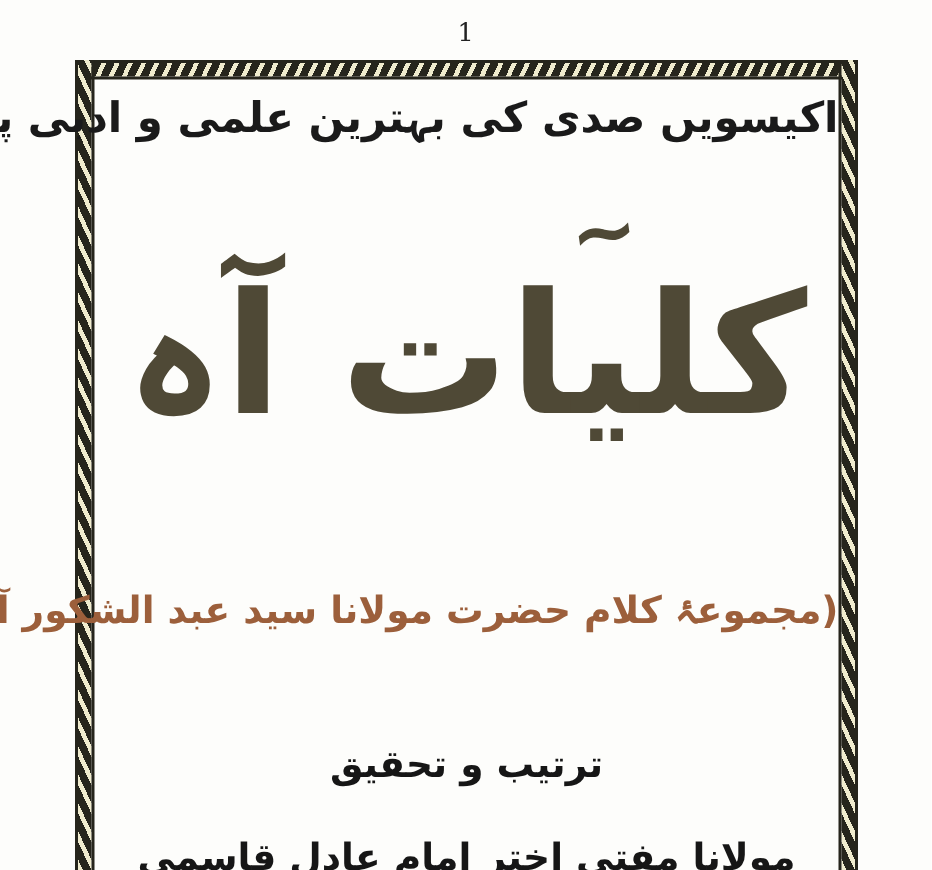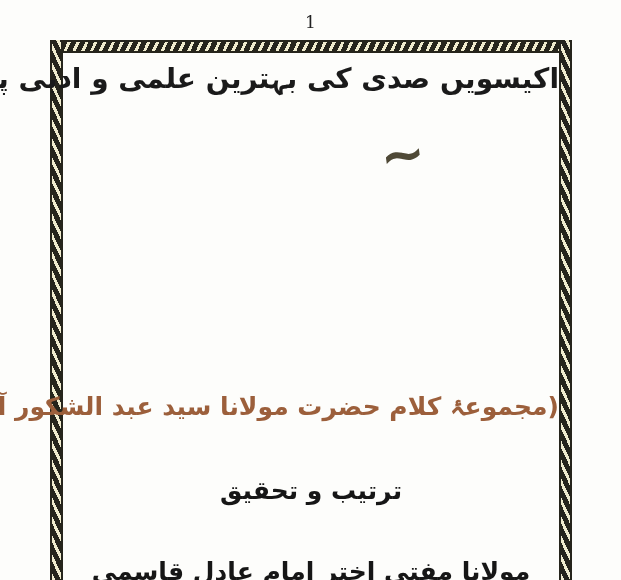--- a/index.html
+++ b/index.html
@@ -93,21 +93,21 @@
   .subtitle {
     position: absolute;
     left: 63px; top: 392px;
     width: 496px;
     font-size: 25px;
     font-weight: bold;
     color: #9c5f3b;
   }
   .section-heading {
     position: absolute;
-    left: 63px; top: 476px;
+    left: 63px; top: 495px;
     width: 496px;
     font-size: 25px;
     font-weight: bold;
     color: #161616;
   }
   .editor-name {
     position: absolute;
     left: 63px; top: 557px;
     width: 496px;
     font-size: 25px;
@@ -121,20 +121,21 @@
 <div class="page">
 
   <div class="page-number">1</div>
 
   <div class="frame-strip frame-top"></div>
   <div class="frame-strip frame-left"></div>
   <div class="frame-strip frame-right"></div>
 
   <div class="urdu tagline">اکیسویں صدی کی بہترین علمی و ادبی پیشکش</div>
 
+  <div class="urdu book-title">کلیات آہ</div>
 
   <div class="title-mark">∼</div>
 
   <div class="urdu subtitle">(مجموعۂ کلام حضرت مولانا سید عبد الشکور آہ مظفرپوری)</div>
 
   <div class="urdu section-heading">ترتیب و تحقیق</div>
 
   <div class="urdu editor-name">مولانا مفتی اختر امام عادل قاسمی</div>
 
 </div>

